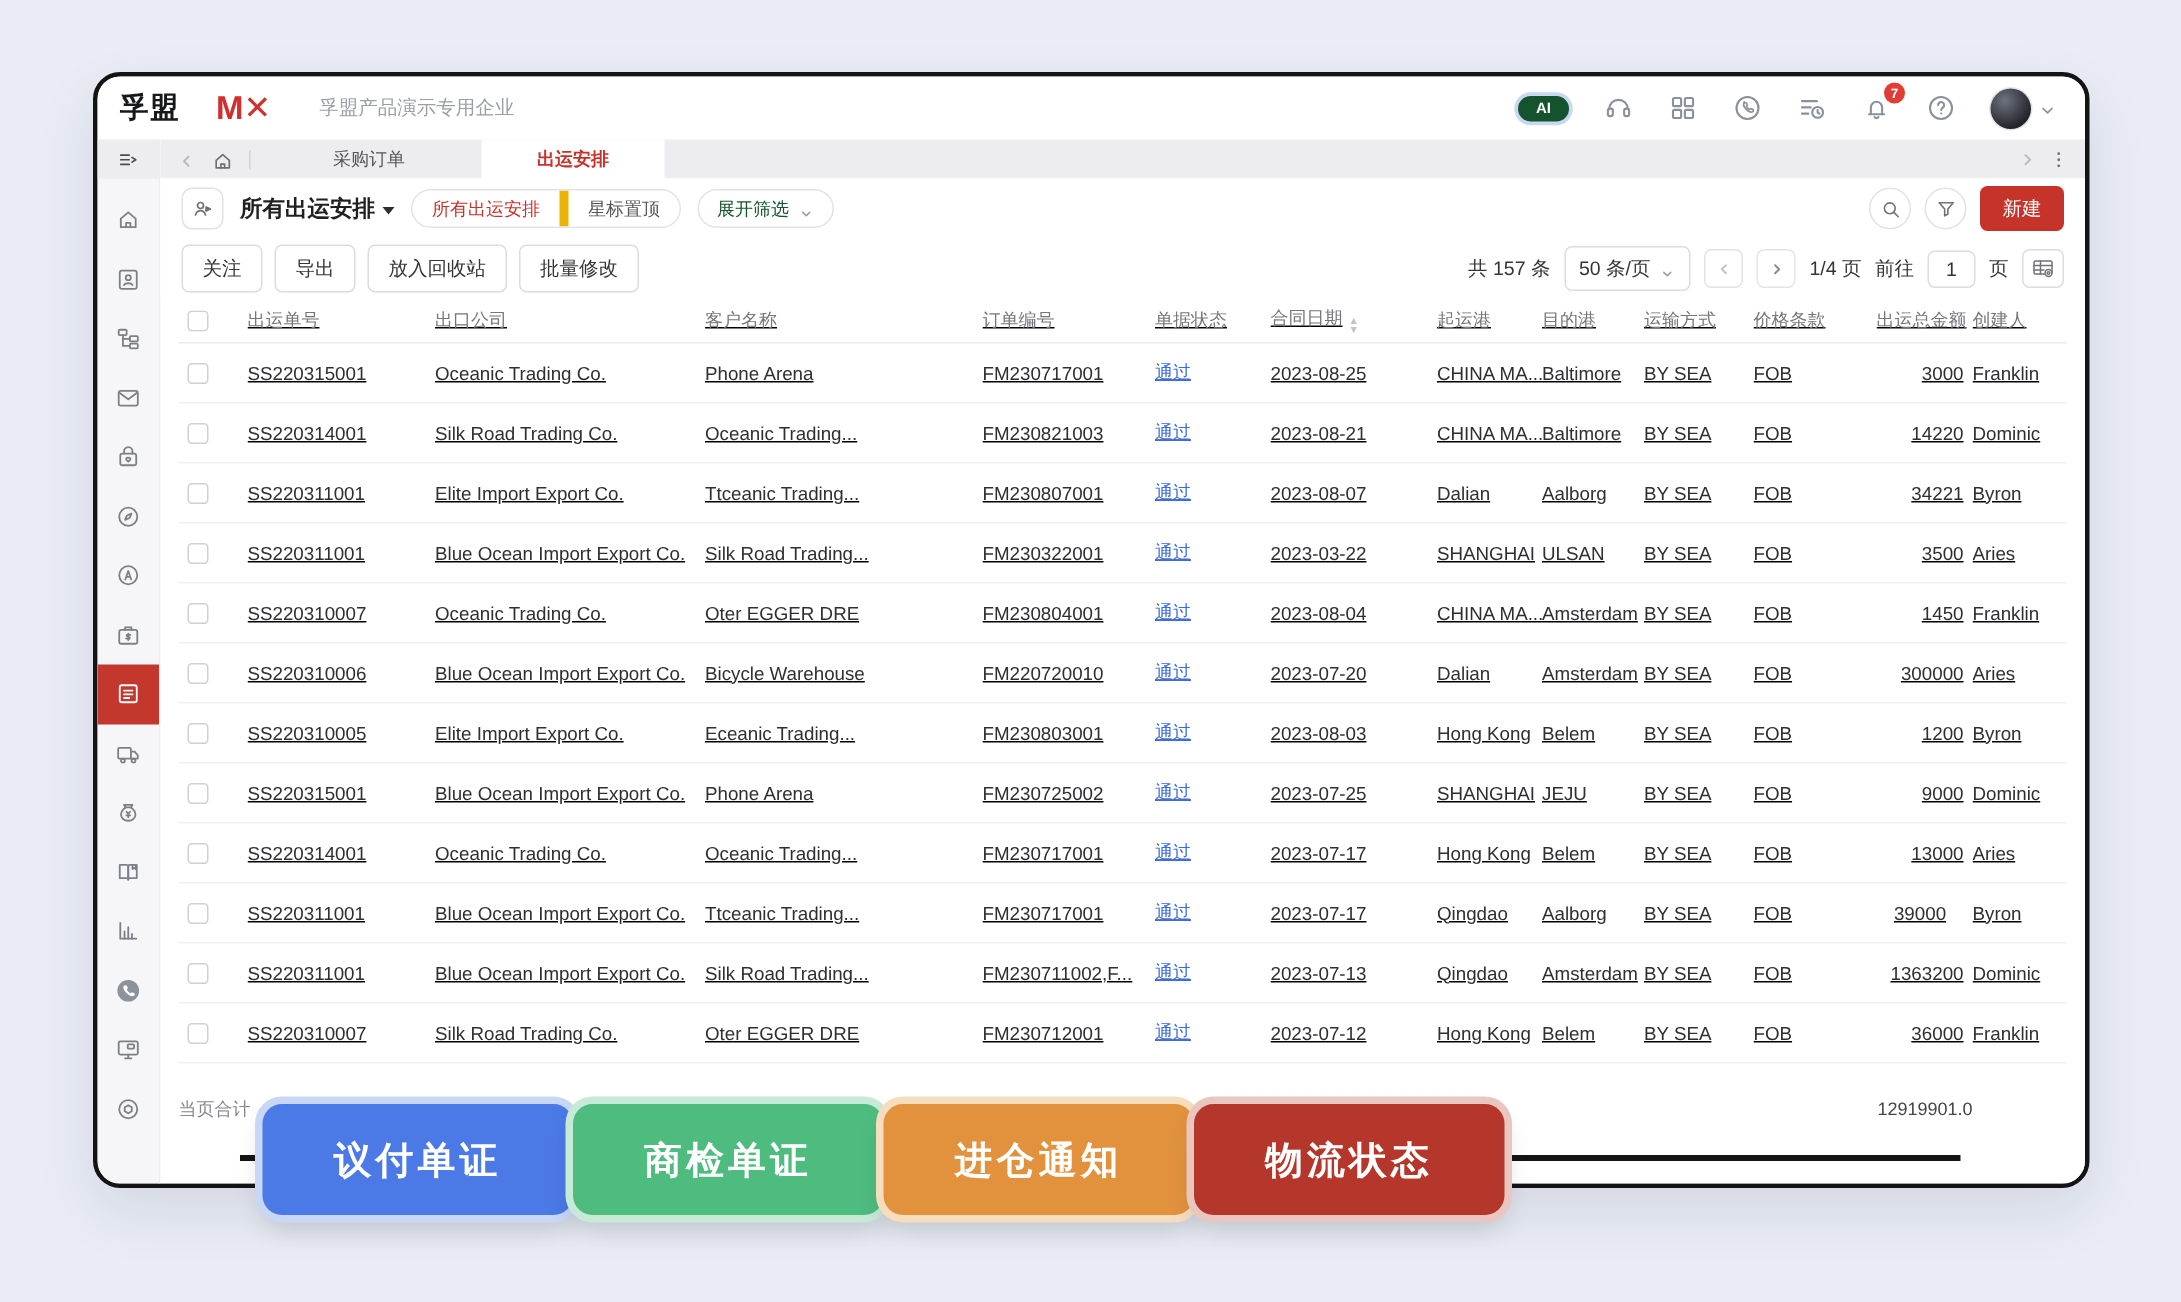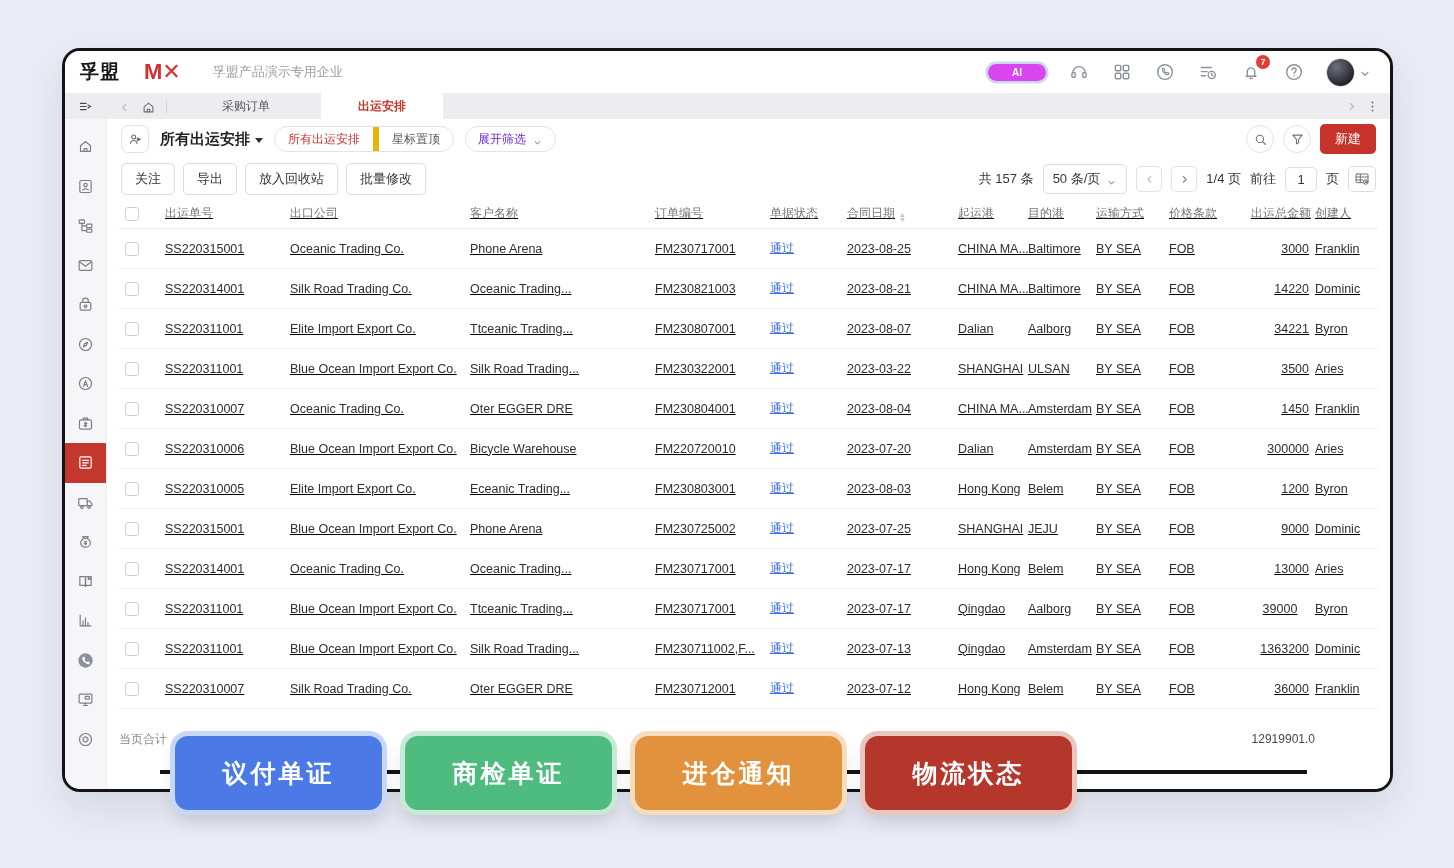--- a/index.html
+++ b/index.html
@@ -14,21 +14,21 @@
     background:#fff; border:3px solid #141414; border-radius:18px;
     box-shadow:0 16px 38px rgba(30,40,90,.10);
     display:flex; flex-direction:column; overflow:hidden;
   }
   
   .topbar{ flex:0 0 42px; display:flex; align-items:center; padding:0 18px 0 15px; gap:24px; background:#fff; }
   .logo-cn{ font-size:19px; font-weight:bold; color:#17181a; letter-spacing:1px; }
   .logo-mx{ font-size:22px; font-weight:bold; color:#d0302e; letter-spacing:0; line-height:1; }
   .company{ font-size:13px; color:#9aa0a6; margin-left:8px; }
   .topbar-right{ margin-left:auto; display:flex; align-items:center; gap:23px; }
-  .ai-pill{ background:#d946ef; color:#fff; font-size:10px; font-weight:bold; padding:3px 24px; border-radius:10px; box-shadow:0 0 0 2.5px #c7d8ef; }
+  .ai-pill{ background:#14532d; color:#fff; font-size:10px; font-weight:bold; padding:3px 12px; border-radius:10px; box-shadow:0 0 0 2.5px #c7d8ef; }
   .tb-btn{ position:relative; width:20px; height:20px; color:#8b919a; cursor:pointer; }
   .tb-btn .ic svg{ width:20px; height:20px; }
   .badge{ position:absolute; top:-7px; right:-9px; background:#e23d35; color:#fff; font-size:9px; font-weight:bold; min-width:14px; height:14px; border-radius:8px; display:flex; align-items:center; justify-content:center; padding:0 3px; }
   .avatar{ width:27px; height:27px; border-radius:50%; background:radial-gradient(circle at 35% 30%, #6e7280, #23242a 72%); box-shadow:0 0 0 1px #e3e3e8; }
   .av-chev{ width:14px; height:14px; color:#8b919a; }
   
   .win-body{ flex:1; display:flex; min-height:0; }
   .sidebar{ flex:0 0 42px; background:#f6f6f8; border-right:1px solid #ececef; display:flex; flex-direction:column; }
   .sb-top{ height:26px; background:#ededf0; display:flex; align-items:center; justify-content:center; color:#4a4b50; }
   .sb-items{ display:flex; flex-direction:column; padding-top:8px; }
@@ -49,21 +49,21 @@
   
   .filterbar{ flex:0 0 40px; display:flex; align-items:center; gap:11px; padding:0 14px; background:#fff; }
   .icon-btn{ width:28px; height:28px; border:1px solid #e2e2e6; border-radius:7px; display:flex; align-items:center; justify-content:center; color:#6f7277; background:#fff; cursor:pointer; }
   .icon-btn.round{ border-radius:50%; }
   .view-title{ font-size:15px; font-weight:bold; color:#1f2023; display:flex; align-items:center; gap:5px; cursor:pointer; }
   .caret{ width:0; height:0; border-left:4px solid transparent; border-right:4px solid transparent; border-top:5px solid #2c2d30; margin-top:2px; }
   .seg{ height:26px; border:1px solid #e3e3e7; border-radius:14px; display:flex; align-items:center; overflow:hidden; font-size:12px; background:#fff; }
   .seg span{ padding:0 13px; height:100%; display:flex; align-items:center; color:#55565c; cursor:pointer; }
   .seg span.active{ color:#c5332b; }
   .seg span + span{ border-left:6px solid #eab308; }
-  .expand-pill{ height:26px; border:1px solid #e3e3e7; border-radius:14px; display:flex; align-items:center; gap:6px; padding:4px 12px; font-size:12px; color:#6d28d9; cursor:pointer; }
+  .expand-pill{ height:26px; border:1px solid #e3e3e7; border-radius:14px; display:flex; align-items:center; gap:6px; padding:4px 12px; font-size:12px; color:#14532d; cursor:pointer; }
   .chev-sm{ width:11px; height:11px; color:#9a9aa0; }
   .fb-right{ margin-left:auto; display:flex; align-items:center; gap:9px; }
   .btn-new{ background:#c5332b; color:#fff; font-size:13px; padding:6px 15px; border-radius:5px; border:none; cursor:pointer; }
   
   .toolbar{ flex:0 0 40px; display:flex; align-items:center; gap:8px; padding:0 14px; background:#fff; }
   .tb-button{ border:1px solid #dcdce0; background:#fff; border-radius:5px; padding:6px 13px; font-size:13px; color:#35363a; cursor:pointer; }
   .pg{ margin-left:auto; display:flex; align-items:center; gap:9px; font-size:13px; color:#35363a; }
   .pg-select{ border:1px solid #dcdce0; border-radius:5px; padding:5px 9px; display:flex; gap:6px; align-items:center; cursor:pointer; }
   .pg-nav{ width:26px; height:26px; border:1px solid #e3e3e7; border-radius:5px; display:flex; align-items:center; justify-content:center; color:#c3c3c9; cursor:pointer; }
   .pg-nav.next{ color:#8a8a90; }
@@ -77,21 +77,21 @@
   .t-cell{ flex:0 0 auto; padding-right:6px; white-space:nowrap; overflow:hidden; }
   .cb-cell{ width:46px; display:flex; align-items:center; padding-left:6px; }
   .cb{ width:14px; height:14px; border:1px solid #cfcfd4; border-radius:3px; background:#fff; cursor:pointer; }
   .status-link{ color:#3a6be0; text-decoration:underline; font-size:12px; cursor:pointer; }
   .sort{ display:inline-flex; flex-direction:column; margin-left:4px; color:#c3c3c9; font-size:7px; line-height:5.5px; }
   .sum-row{ display:flex; align-items:center; height:28px; margin-top:16px; padding:0 12px; font-size:12px; }
   .sum-label{ color:#85878c; }
   .sum-total{ width:70px; text-align:right; color:#44464a; white-space:nowrap; }
   
   .flow-line{ position:absolute; left:160px; top:770px; width:1147px; height:4px; background:#141414; z-index:5; }
-  .flow{ position:absolute; left:175px; top:736px; display:flex; gap:23px; z-index:6; }
+  .flow{ position:absolute; left:175px; top:736px; display:flex; z-index:6; }
   .flow-btn{ width:207px; height:74px; border-radius:13px; display:flex; align-items:center; justify-content:center; color:#fff; font-size:25px; font-weight:bold; letter-spacing:3px; cursor:pointer; }
 </style>
 </head>
 <body>
 
 <div class="window">
 
   <div class="topbar">
     <span class="logo-cn">孚盟</span>
     <span class="logo-mx">M✕</span>

